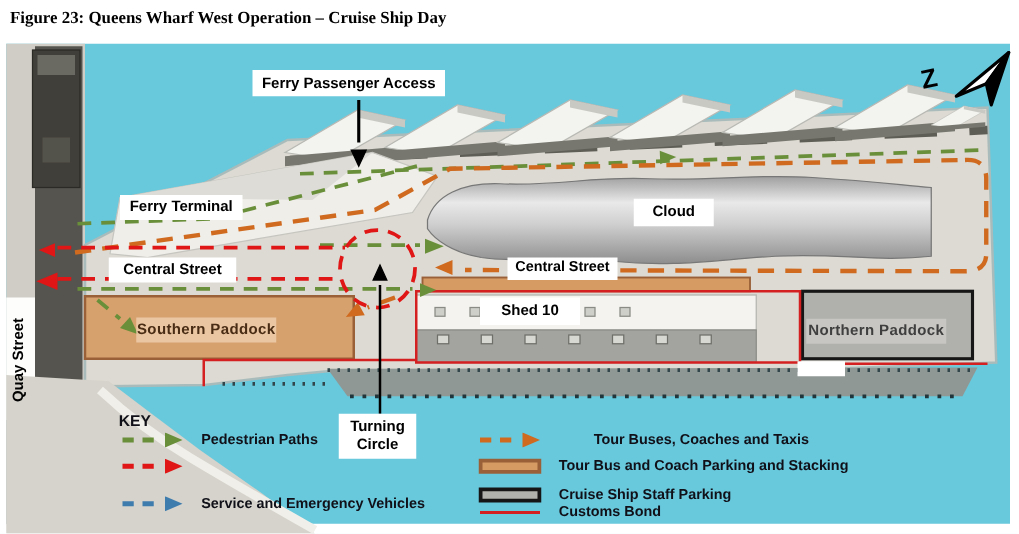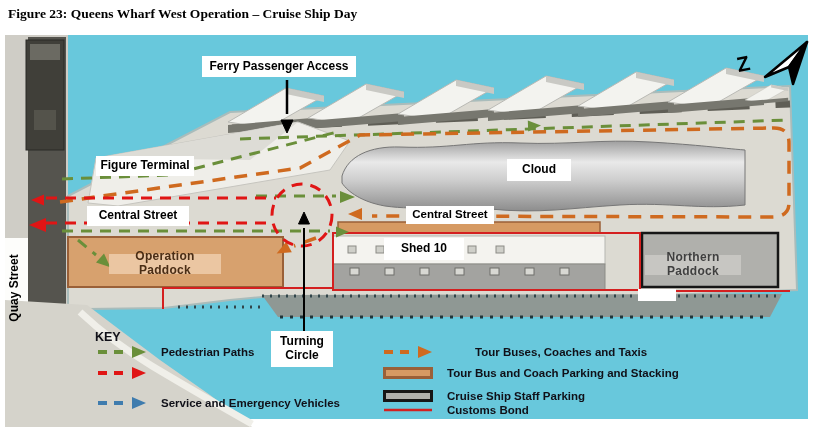--- a/index.html
+++ b/index.html
@@ -175,27 +175,27 @@
       <polygon points="0,-5.5 12,0 0,5.5" transform="translate(304,224) rotate(-90)"></polygon>
     </g>
 
     <g>
       <polygon points="807,42 765,77 789,67" fill="#fff" stroke="#000" stroke-width="2.5" stroke-linejoin="round"></polygon>
       <polygon points="807,42 789,67 793,84" fill="#000" stroke="#000" stroke-width="2.5" stroke-linejoin="round"></polygon>
     </g>
   </svg>
 
   <div class="maplabel" style="left:202px;top:56px;width:154px;height:21px;">Ferry Passenger Access</div>
-  <div class="maplabel" style="left:96px;top:156px;width:98px;height:20px;">Figure Terminal</div>
+  <div class="maplabel" style="left:96px;top:156px;width:98px;height:20px;">Ferry Terminal</div>
   <div class="maplabel" style="left:87px;top:206px;width:102px;height:20px;">Central Street</div>
   <div class="maplabel" style="left:406px;top:206px;width:88px;height:18px;font-size:11.5px;">Central Street</div>
   <div class="maplabel" style="left:507px;top:159px;width:64px;height:22px;">Cloud</div>
   <div class="maplabel" style="left:384px;top:238px;width:80px;height:22px;">Shed 10</div>
-  <div class="maplabel paddock-label" style="left:109px;top:254px;width:112px;height:20px;">Operation Paddock</div>
-  <div class="maplabel paddock-label-n" style="left:645px;top:255px;width:96px;height:20px;">Northern Paddock</div>
+  <div class="maplabel paddock-label" style="left:109px;top:254px;width:112px;height:20px;">Southern Paddock</div>
+  <div class="maplabel paddock-label-n" style="left:645px;top:255px;width:112px;height:20px;">Northern Paddock</div>
   <div class="maplabel" style="left:271px;top:331px;width:62px;height:36px;">Turning Circle</div>
   <div class="maplabel rot" style="left:-33px;top:277px;width:96px;height:22px;background:transparent;font-size:12px;">Quay Street</div>
   <div class="north-z">Z</div>
 
   <div class="key-title" style="left:95px;top:330px;">KEY</div>
 
   <div class="leg-row" style="left:96px;top:344px;">
     <svg class="sym" width="52" height="12">
       <line x1="2" y1="6" x2="34" y2="6" stroke-width="4" stroke-dasharray="9 7" stroke="#6a8f3a"></line>
       <polygon points="36,0 50,6 36,12" fill="#6a8f3a"></polygon>

